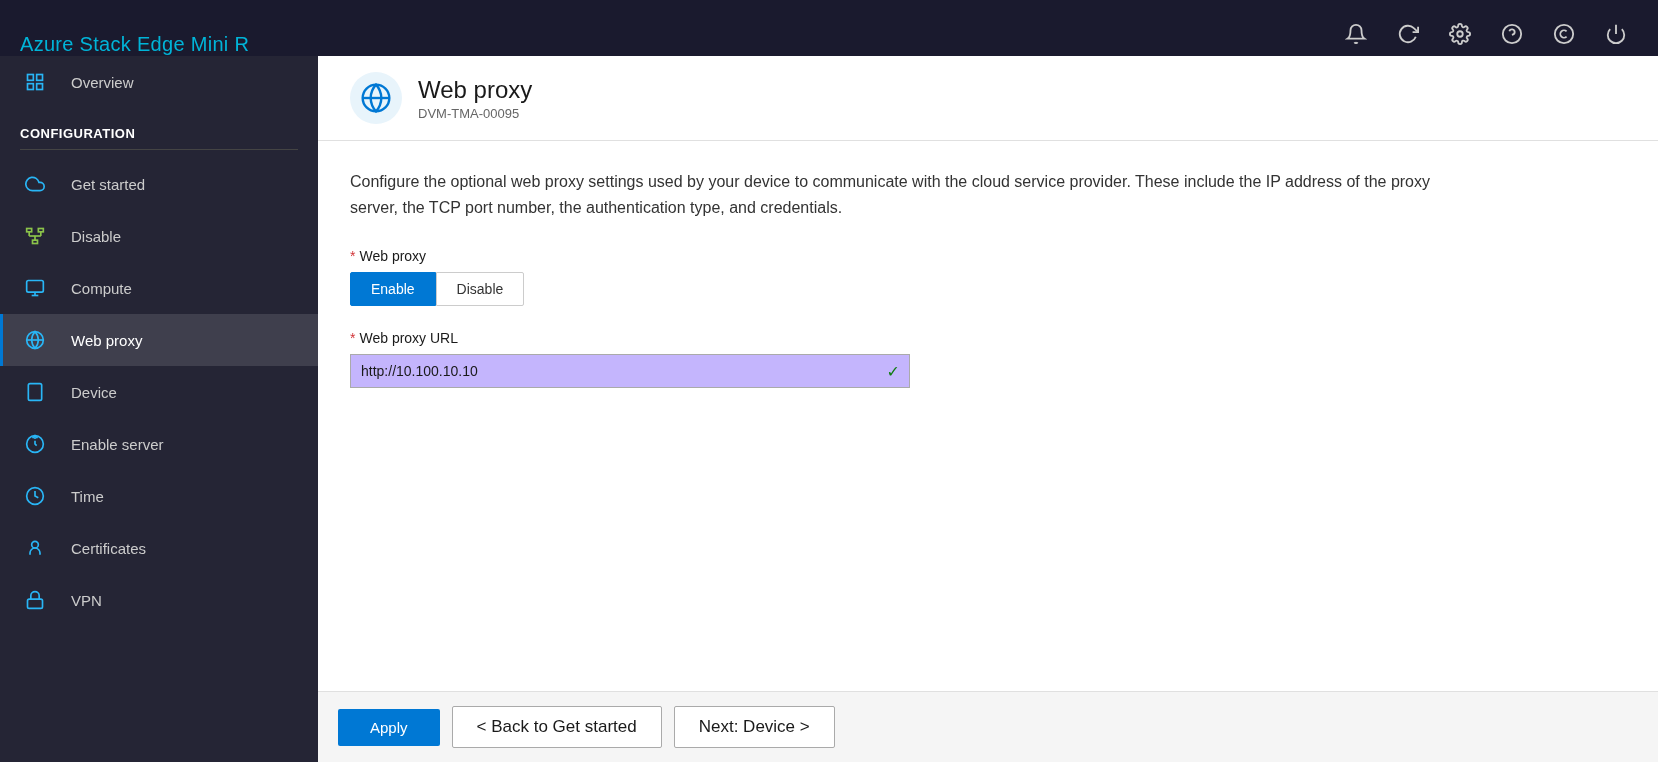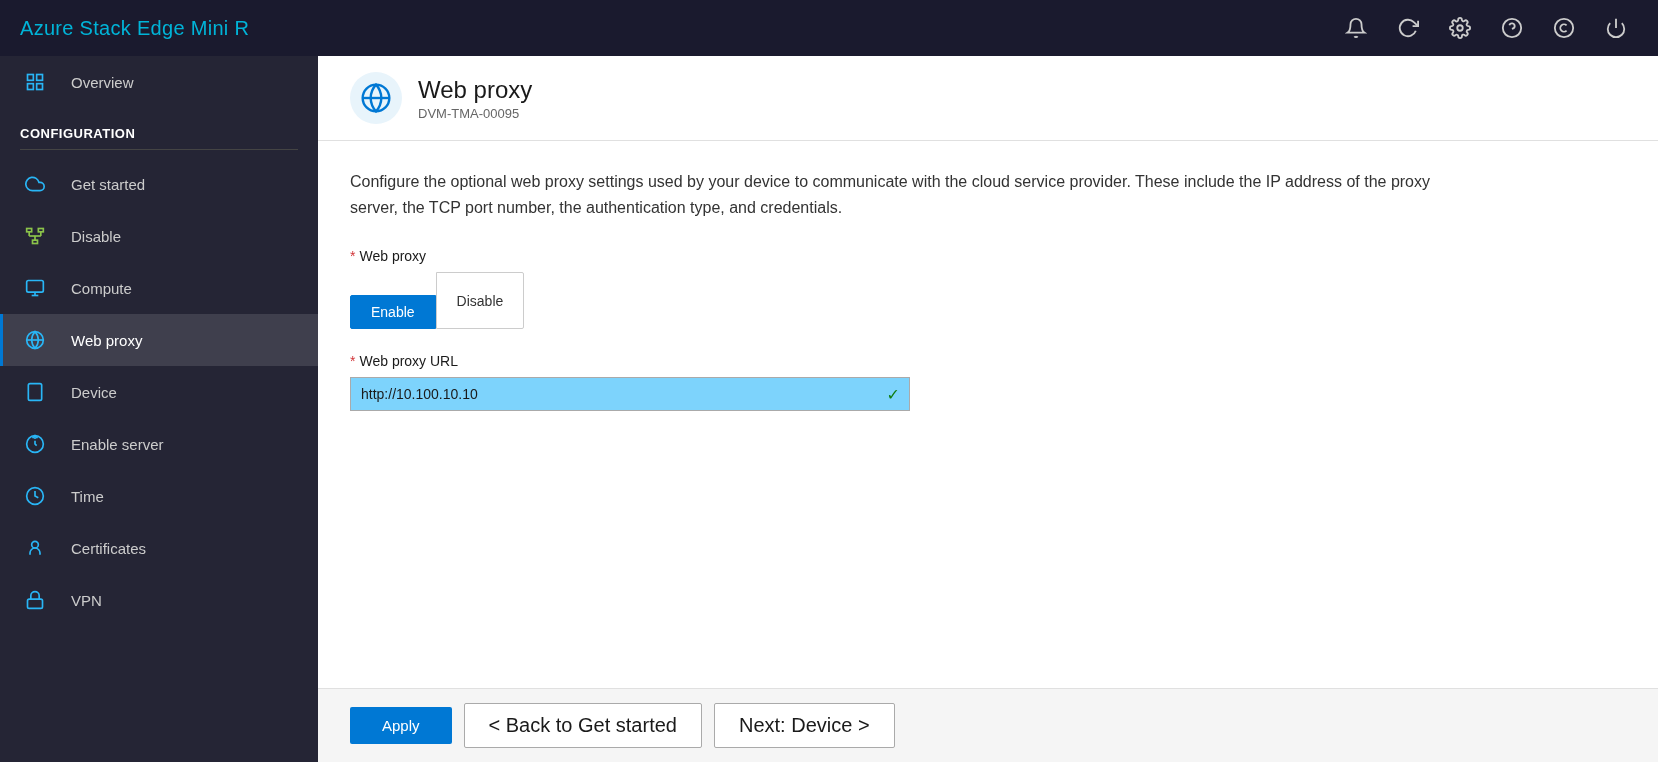--- a/index.html
+++ b/index.html
@@ -3,21 +3,21 @@
   <meta charset="utf-8">
   <style>
     * { margin: 0; padding: 0; box-sizing: border-box; }
     body { font-family: 'Segoe UI', Arial, sans-serif; background: #1a1a2e; width: 1658px; height: 762px; overflow: hidden; display: flex; flex-direction: column; }
 
     
     .topbar {
       background: #1a1a2e;
       height: 56px;
       display: flex;
-      align-items: center;
+      align-items: flex-end;
       justify-content: space-between;
       padding: 0 20px;
       flex-shrink: 0;
     }
     .topbar-title {
       color: #00b4d8;
       font-size: 20px;
       font-weight: 400;
       letter-spacing: 0.3px;
     }
@@ -178,71 +178,71 @@
     .toggle-btn.active {
       background: #0078d4;
       color: #ffffff;
       border-color: #0078d4;
     }
     .toggle-btn.inactive {
       background: #ffffff;
       color: #333;
       border-color: #ccc;
     }
-    .toggle-btn:first-child { border-radius: 2px 0 0 2px; margin-top: 23px; }
+    .toggle-btn:first-child { border-radius: 2px 0 0 2px; }
     .toggle-btn:last-child { border-radius: 0 2px 2px 0; }
 
     
     .url-input-wrapper {
       position: relative;
       width: 560px;
     }
     .url-input {
       width: 100%;
       padding: 8px 36px 8px 10px;
       font-size: 14px;
       border: 1px solid #aaa;
       outline: none;
       color: #1a1a1a;
-      background: #7dd3fc;
+      background: #c4b5fd;
     }
     .url-valid-icon {
       position: absolute;
       right: 10px;
       top: 50%;
       transform: translateY(-50%);
       color: #107c10;
       font-size: 16px;
     }
 
     
     .content-footer {
       background: #f5f5f5;
       border-top: 1px solid #e0e0e0;
-      padding: 14px 32px;
+      padding: 14px 20px;
       display: flex;
       align-items: center;
       gap: 12px;
       flex-shrink: 0;
     }
     .btn-apply {
       padding: 10px 32px;
       background: #0078d4;
       color: #fff;
       border: none;
       font-size: 15px;
       cursor: pointer;
       border-radius: 2px;
     }
     .btn-secondary {
       padding: 10px 24px;
       background: #fff;
       color: #1a1a1a;
       border: 1px solid #aaa;
-      font-size: 20px;
+      font-size: 17px;
       cursor: pointer;
       border-radius: 2px;
     }
   </style>
 </head>
 <body>
 
 <div class="topbar">
   <span class="topbar-title">Azure Stack Edge Mini R</span>
   <div class="topbar-icons">

